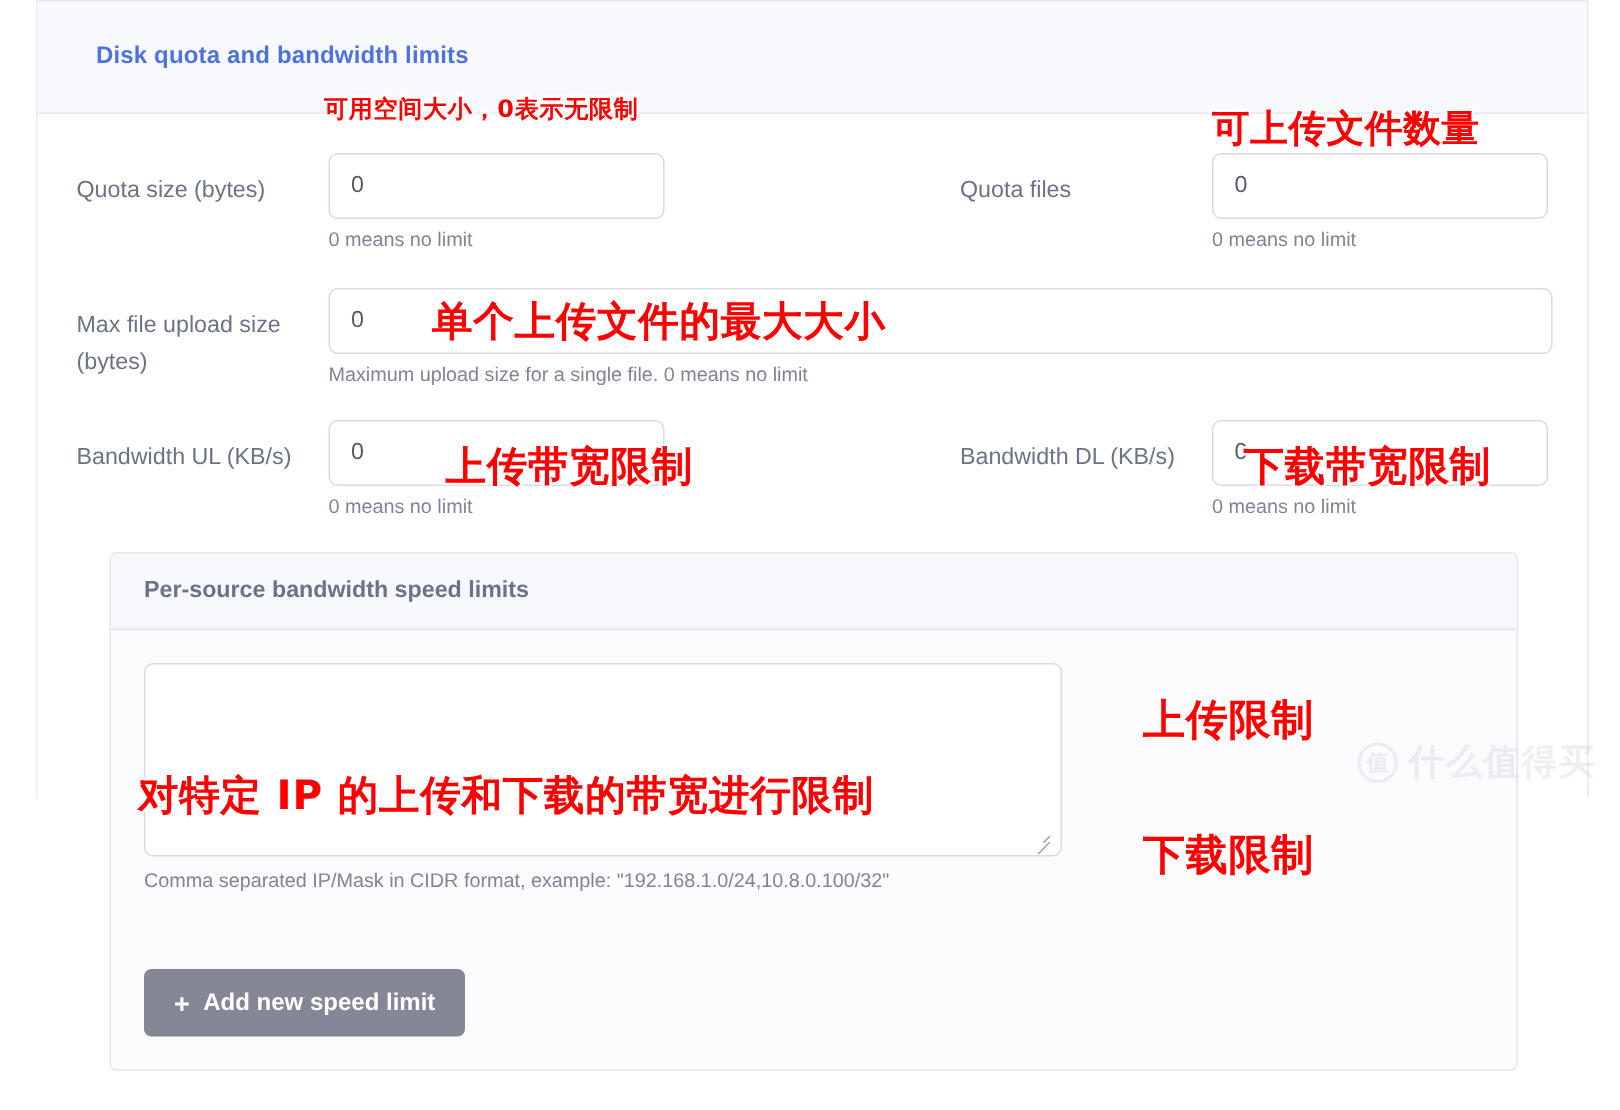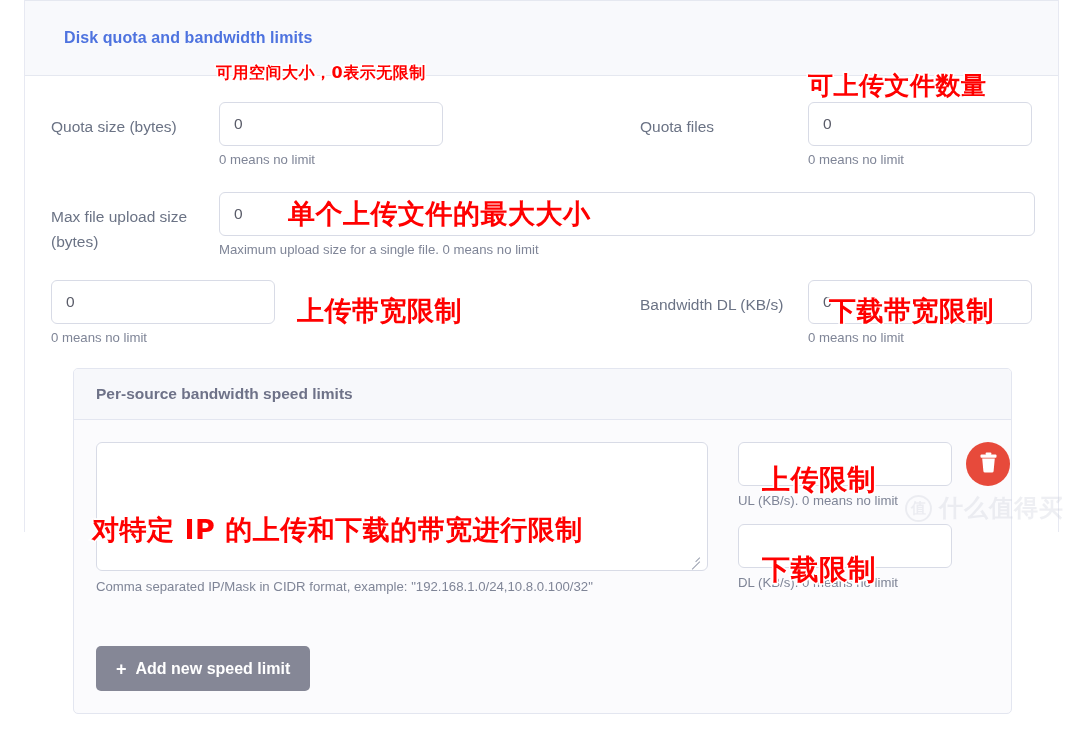--- a/index.html
+++ b/index.html
@@ -287,20 +287,21 @@
       <div class="form-row" style="margin-top:24px;">
         <div class="field-label w-left">Max file upload size (bytes)</div>
         <div class="field-wrap">
           <input class="txt-input" style="width: 816px;" type="text" value="0">
           <div class="help-text">Maximum upload size for a single file. 0 means no limit</div>
         </div>
       </div>
 
       <div class="form-row" style="margin-top:22px;">
         <div class="col-half" style="width:596px;">
+          <div class="field-label w-left">Bandwidth UL (KB/s)</div>
           <div class="field-wrap">
             <input class="txt-input" style="width: 224px;" type="text" value="0">
             <div class="help-text">0 means no limit</div>
           </div>
         </div>
 
         <div class="col-half">
           <div class="field-label w-right">Bandwidth DL (KB/s)</div>
           <div class="field-wrap">
             <input class="txt-input" style="width: 224px;" type="text" value="0">
@@ -320,45 +321,20 @@
             <div style="position:relative;width:612px;">
               <textarea class="cidr-area" style=""></textarea>
               <span class="resize-grip">
                 <i></i>
                   <i></i>
               </span>
             </div>
             <div class="cidr-help">Comma separated IP/Mask in CIDR format, example: "192.168.1.0/24,10.8.0.100/32"</div>
           </div>
 
-          <div class="limits-col">
-            <div style="display:flex;align-items:flex-start;">
-              <div>
-                <div class="limit-box">
-                  <input class="txt-input" style="width: 212px; border: none; background: transparent; height: 42px; line-height: 42px;" type="text" value="">
-                </div>
-                <div class="limit-help">UL (KB/s). 0 means no limit</div>
-
-                <div class="limit-box">
-                  <input class="txt-input" style="width: 212px; border: none; background: transparent; height: 42px; line-height: 42px;" type="text" value="">
-                </div>
-                <div class="limit-help" style="margin-bottom:0;">DL (KB/s). 0 means no limit</div>
-              </div>
-
-              <button class="trash-btn">
-                <span>
-                  <svg width="19" height="21" viewBox="0 0 19 21" aria-hidden="true">
-                    <rect x="1.5" y="2.6" width="16" height="3.2" rx="1" fill="#ffffff"></rect>
-                    <rect x="6.6" y="0.4" width="5.8" height="2.6" rx="1" fill="#ffffff"></rect>
-                    <path d="M3.2 6.6 h12.6 l-1.2 12.6 a1.6 1.6 0 0 1 -1.6 1.4 h-7 a1.6 1.6 0 0 1 -1.6 -1.4 z" fill="#ffffff"></path>
-                  </svg>
-                </span>
-              </button>
-            </div>
-          </div>
 
         </div>
 
         <button class="add-btn">
           <span class="plus">+</span>
           <span>Add new speed limit</span>
         </button>
         <div style="height:22px;"></div>
       </div>
 

